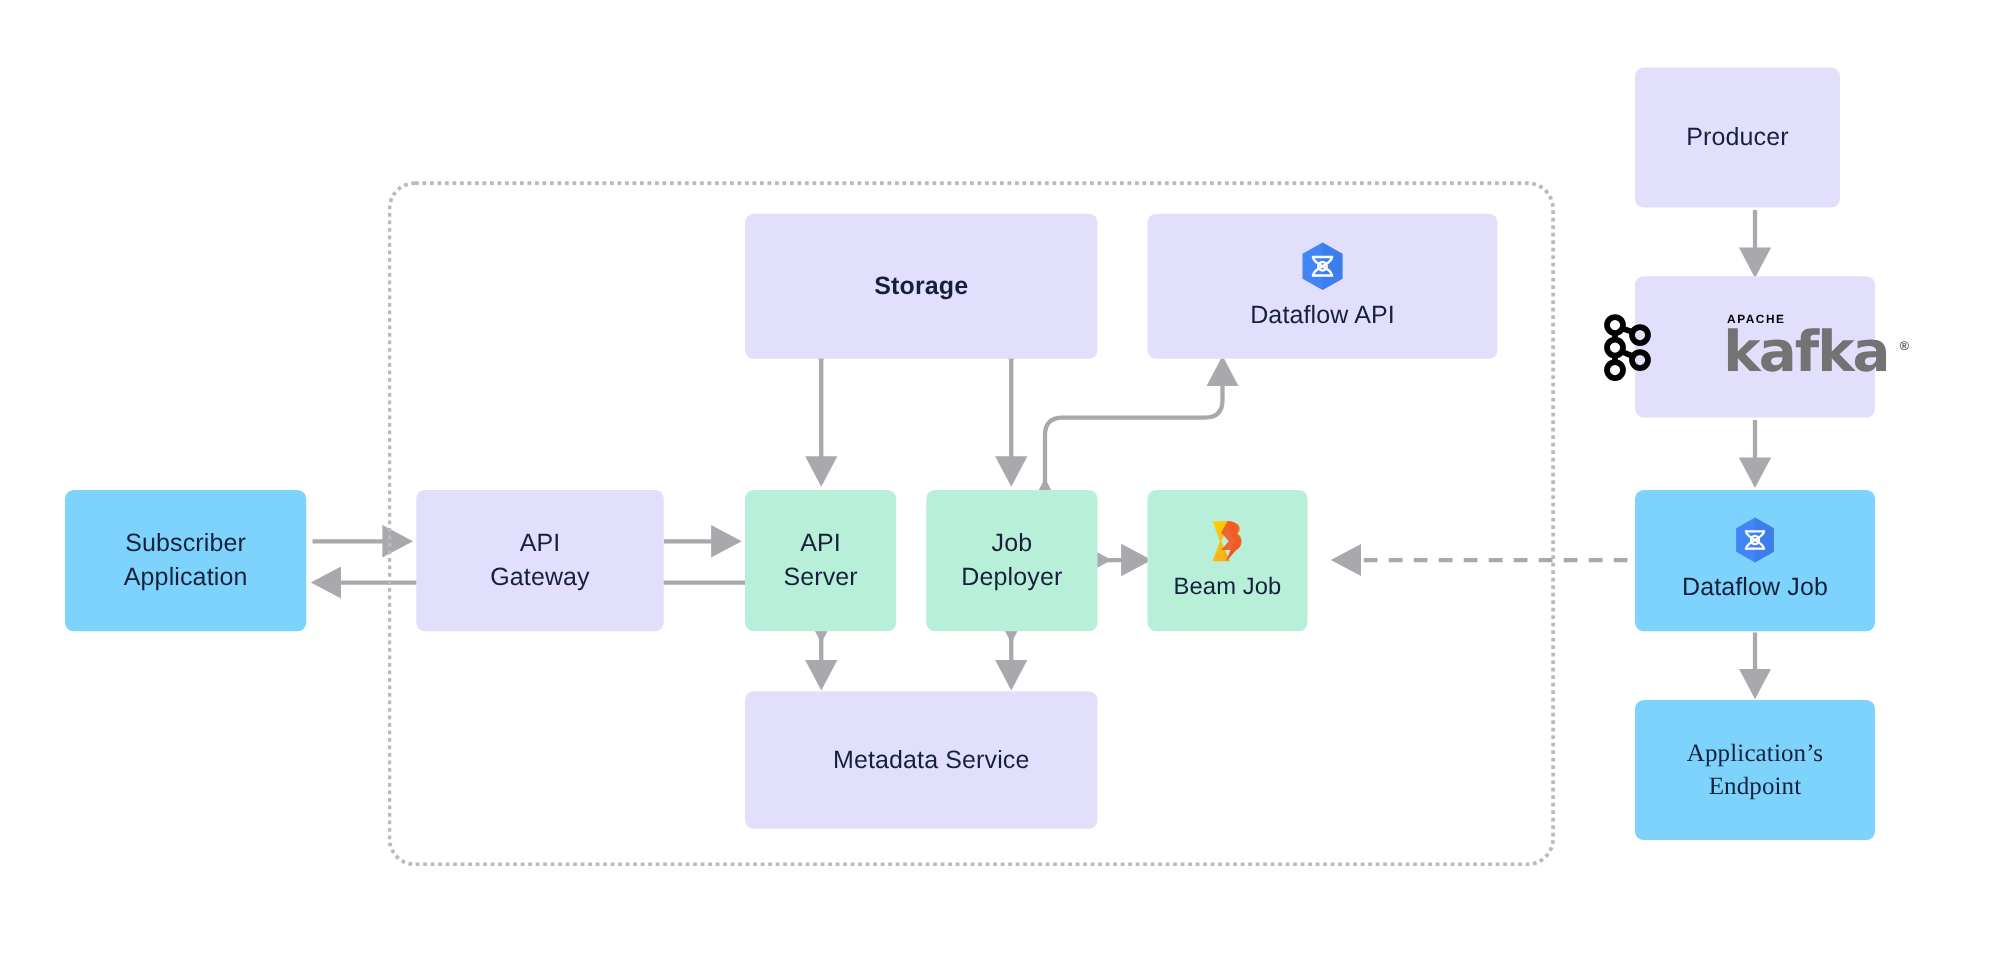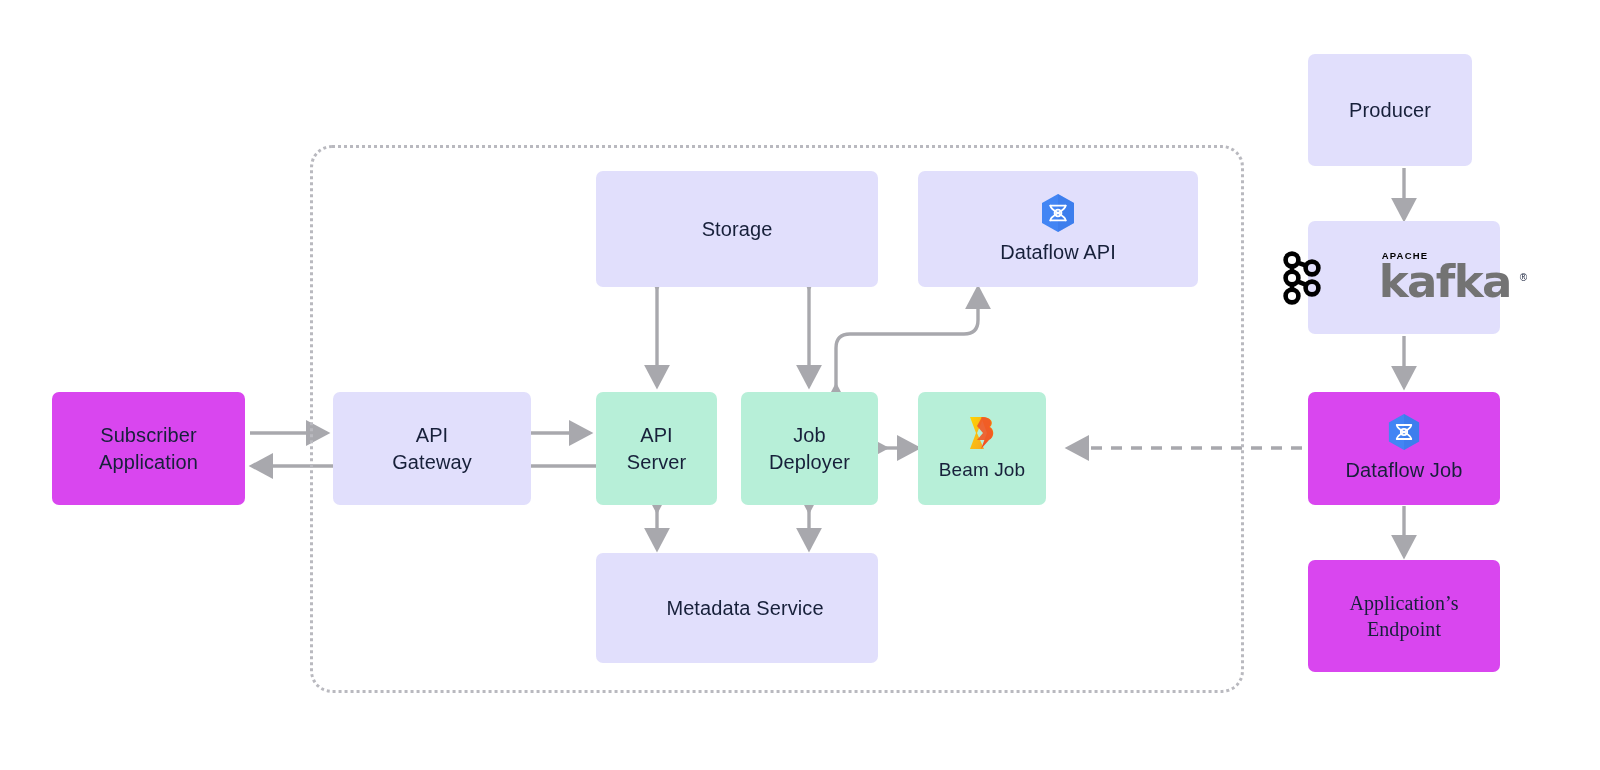--- a/index.html
+++ b/index.html
@@ -32,21 +32,21 @@
     align-items:center;
     justify-content:center;
     text-align:center;
     color:#17203a;
     font-size:20px;
     line-height:1.32;
     letter-spacing:.1px;
     font-weight:400;
   }
   .node .lbl{white-space:pre-line;}
-  .node.peach{background:#d946ef;}
+  .node.peach{background:#7dd3fc;}
   .node.lav{background:#e1dffc;}
   .node.green{background:#b7efd8;}
 
   .node.small{font-size:19px;}
 
   
   .node .icon{display:block;margin-bottom:6px;line-height:0;}
 
   
   .kafka-wrap{display:flex;align-items:center;justify-content:center;gap:9px;}
@@ -112,21 +112,21 @@
   <div class="node peach" style="left:52px;top:392px;width:193px;height:113px;">
     <span class="lbl">Subscriber
 Application</span>
   </div>
 
   <div class="node lav" style="left:333px;top:392px;width:198px;height:113px;">
     <span class="lbl">API
 Gateway</span>
   </div>
 
-  <div class="node lav" style="left:596px;top:171px;width:282px;height:116px;">
+  <div class="node lav" style="left:596px;top:171px;width:282px;height:116px;font-weight:bold;">
     <span class="lbl">Storage</span>
   </div>
 
   <div class="node lav" style="left:918px;top:171px;width:280px;height:116px;">
     <span class="icon">
       <svg width="36" height="40" viewBox="0 0 36 40" xmlns="http://www.w3.org/2000/svg">
         <polygon points="18,1 34,10 34,30 18,39 2,30 2,10" fill="#4285f4"></polygon>
         <polygon points="18,1 34,10 34,30 18,39" fill="#3b78e7" opacity=".55"></polygon>
         <g stroke="#ffffff" stroke-width="1.9" fill="none" stroke-linecap="round">
           <path d="M10.5 12.8 C10.5 18.5 25.5 21.5 25.5 27.2"></path>

